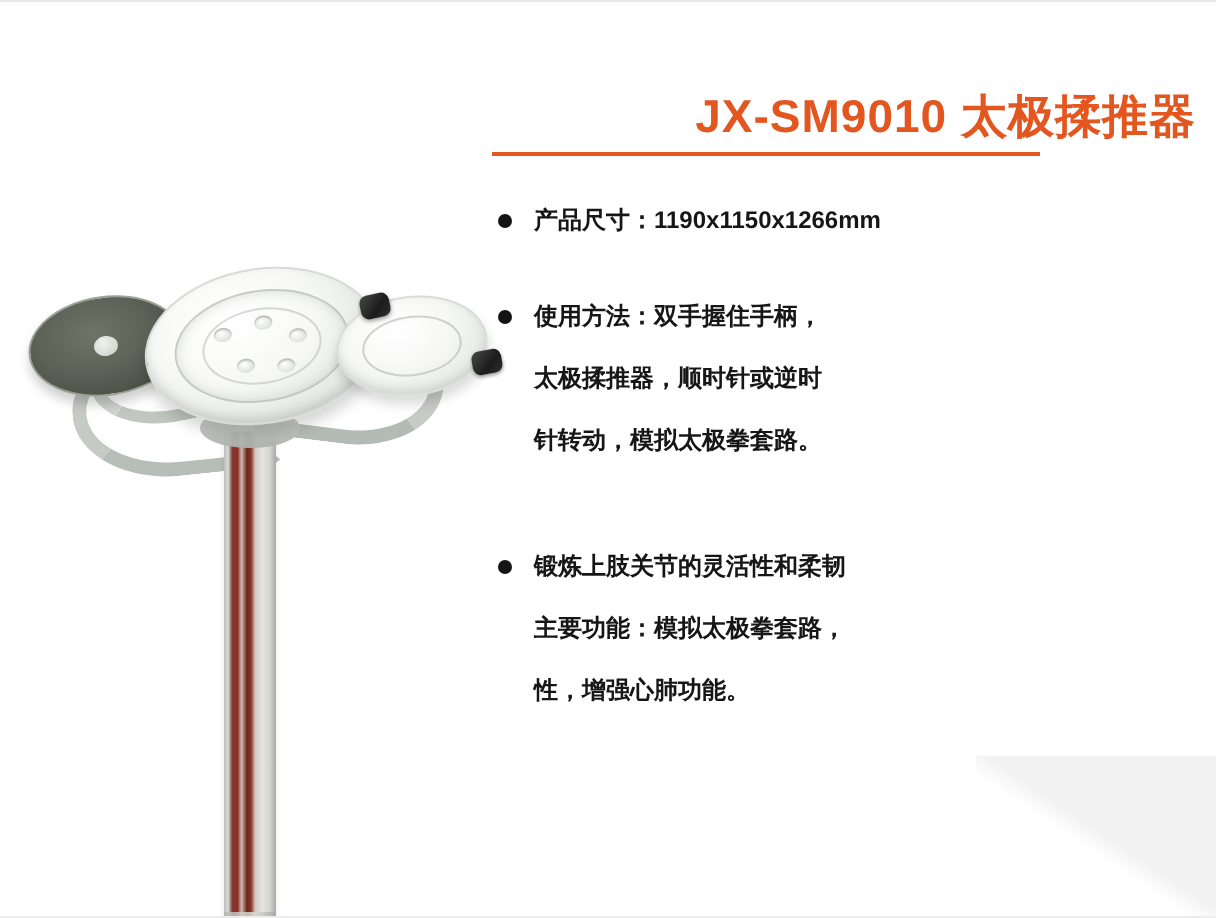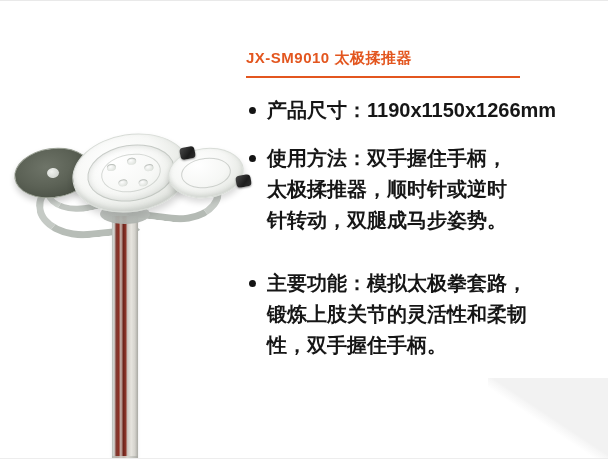--- a/index.html
+++ b/index.html
@@ -226,43 +226,44 @@
 
   
   .info {
     position: absolute;
     left: 246px;
     top: 42px;
     width: 352px;
   }
   .title {
     color: #e3561f;
-    font-size: 15px;
+    font-size: 23px;
     font-weight: bold;
     letter-spacing: 0.5px;
     line-height: 30px;
     white-space: nowrap;
+    text-align: right;
   }
   .title-rule {
     margin-top: 3px;
     width: 274px;
     height: 2px;
     background: #e3561f;
   }
   .spec-list {
     margin: 0;
     padding: 0;
     list-style: none;
   }
   .spec-item {
     position: relative;
     padding-left: 21px;
     margin-top: 17px;
     color: #161616;
-    font-size: 20px;
+    font-size: 12px;
     font-weight: bold;
     line-height: 31px;
   }
   .spec-item.gap-large { margin-top: 32px; }
   .spec-item::before {
     content: "";
     position: absolute;
     left: 3px;
     top: 12px;
     width: 7px;
@@ -315,23 +316,23 @@
     <div class="title">JX-SM9010  太极揉推器</div>
     <div class="title-rule"></div>
 
     <ul class="spec-list">
       <li class="spec-item">
         <span class="spec-line">产品尺寸：1190x1150x1266mm</span>
       </li>
       <li class="spec-item">
         <span class="spec-line">使用方法：双手握住手柄，</span>
         <span class="spec-line">太极揉推器，顺时针或逆时</span>
-        <span class="spec-line">针转动，双腿成马步姿势。</span>
+        <span class="spec-line">针转动，模拟太极拳套路。</span>
       </li>
       <li class="spec-item gap-large">
+        <span class="spec-line">锻炼上肢关节的灵活性和柔韧</span>
         <span class="spec-line">主要功能：模拟太极拳套路，</span>
-        <span class="spec-line">锻炼上肢关节的灵活性和柔韧</span>
-        <span class="spec-line">性，双手握住手柄。</span>
+        <span class="spec-line">性，增强心肺功能。</span>
       </li>
     </ul>
   </div>
 
 </div>
 
 </body></html>

